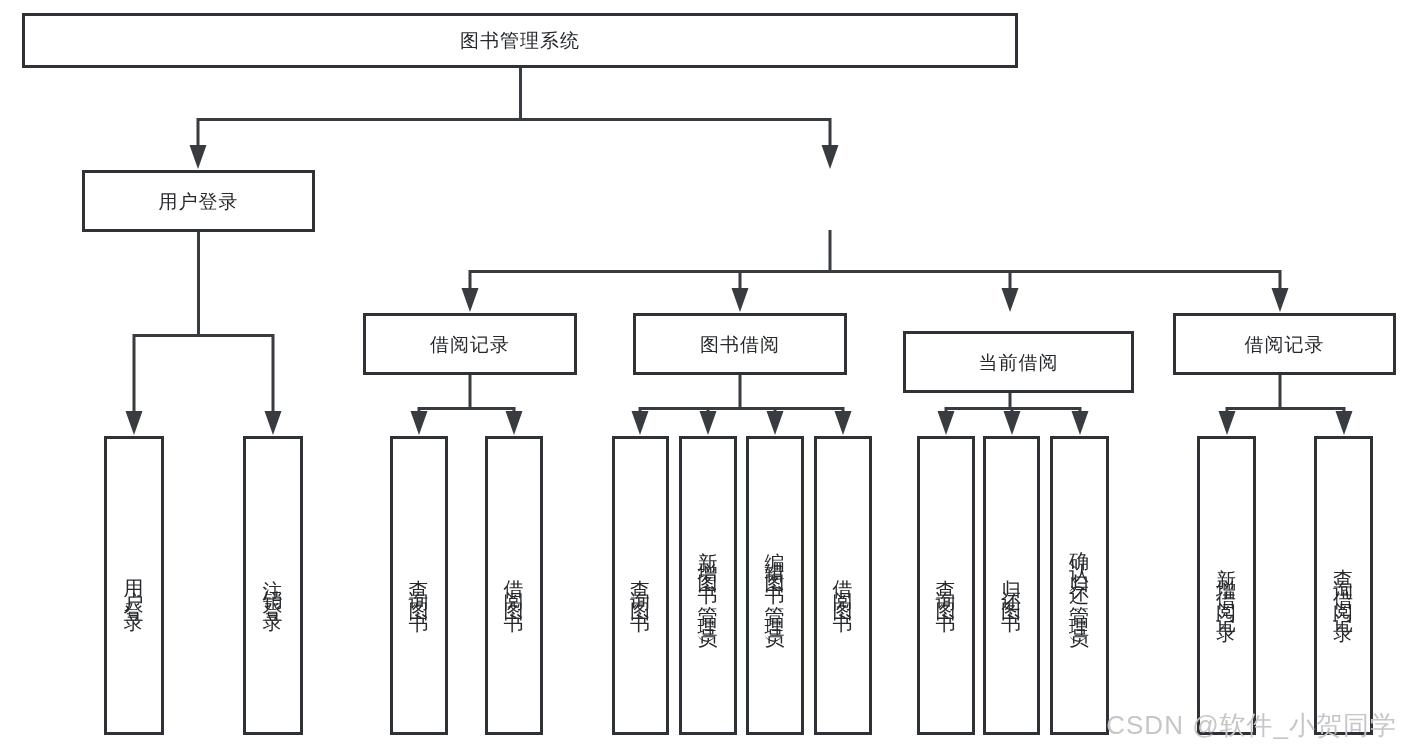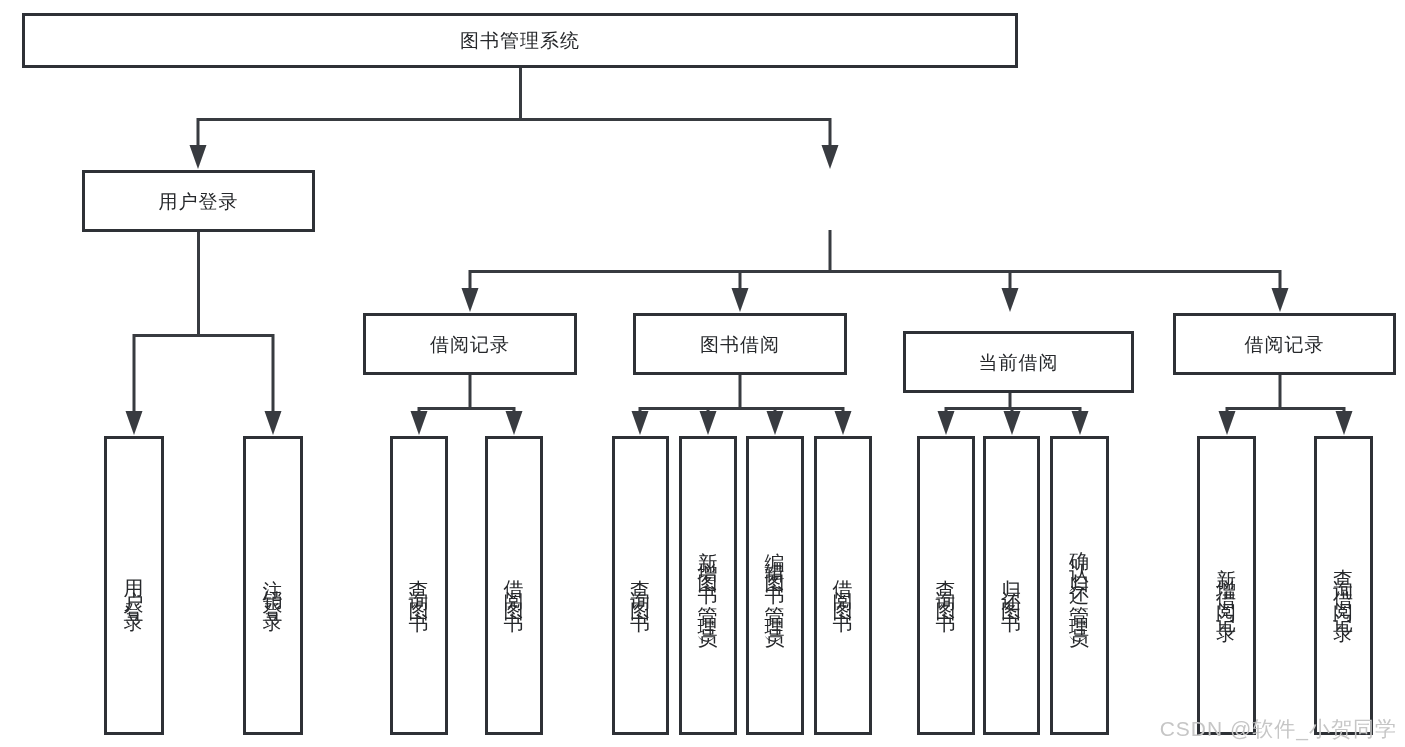--- a/index.html
+++ b/index.html
@@ -62,21 +62,21 @@
   #c4 { left: 814px;  top: 436px; width: 58px; height: 299px; }
   #d1 { left: 917px;  top: 436px; width: 58px; height: 299px; }
   #d2 { left: 983px;  top: 436px; width: 57px; height: 299px; }
   #d3 { left: 1050px; top: 436px; width: 59px; height: 299px; }
   #e1 { left: 1197px; top: 436px; width: 59px; height: 299px; }
   #e2 { left: 1314px; top: 436px; width: 59px; height: 299px; }
   .watermark {
     position: absolute;
     right: 8px;
     bottom: 4px;
-    font-size: 21px;
+    font-size: 26px;
     color: #c6c6c6;
     letter-spacing: 1px;
     white-space: nowrap;
   }
 </style>
 </head>
 <body>
 
 <div class="canvas">
 

